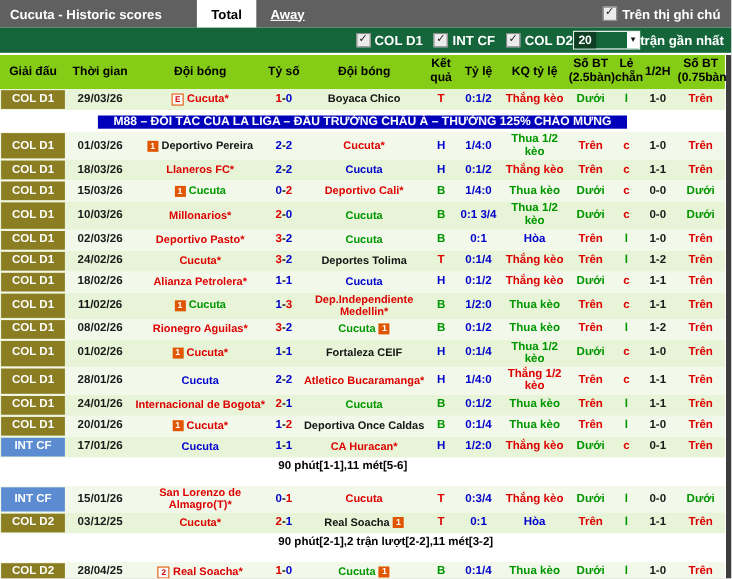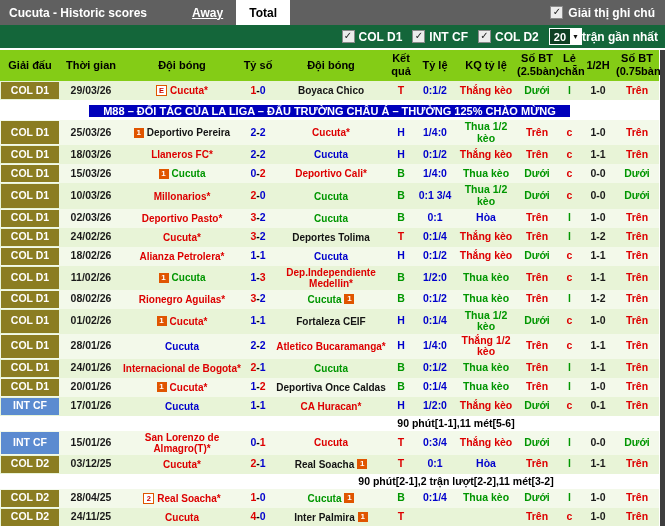--- a/index.html
+++ b/index.html
@@ -14,21 +14,21 @@
   .tab.active{background:#fff;color:#000;}
   .tab.link{text-decoration:underline;}
   .shownotes{margin-left:auto;display:flex;align-items:center;gap:5px;padding-right:10px;}
   
   .filterbar{height:23px;background:var(--bar-green,#14663a);display:flex;align-items:center;
              justify-content:flex-end;color:#fff;font-size:12px;padding-right:7px;}
   .filterbar .cbgroup{display:flex;align-items:center;gap:4px;margin-left:10px;}
   .cb{width:11px;height:11px;background:#ececec;border:1px solid #8a8a8a;color:#222;
       font-size:10px;line-height:10px;text-align:center;display:inline-block;}
   .selectbox{display:inline-flex;align-items:stretch;border:1px solid #fff;height:15px;
-             margin-left:10px;cursor:pointer;}
+             cursor:pointer;gap:28px;}
   .selectbox .val{background:#0e3f23;color:#fff;font-size:11px;display:flex;align-items:center;padding:0 4px;}
   .selectbox .arrow{background:#fff;color:#111;font-size:7px;display:flex;align-items:center;padding:0 2px;}
   .filterbar .suffix{margin-left:0;}
   
   .table{position:absolute;top:50px;left:0;width:659px;}
   .grid{display:grid;grid-template-columns:60px 62px 120px 32px 114px 26px 42px 60px 42px 23px 34px 44px;
         align-items:center;text-align:center;}
   .thead{font-size:11px;color:#000;padding:2px 0 3px;line-height:1.2;background:#84cc16;}
   .thead .hc{padding:0 1px;}
   .row{min-height:19px;font-size:10.5px;line-height:1.1;}
@@ -47,37 +47,37 @@
   .nicon.outline{background:#fff;border:1px solid var(--icon-orange,#e05500);color:#cc0000;
                  width:9px;height:9px;line-height:9px;font-size:7.5px;}
   .c-red{color:var(--red,#dd0000);}
   .c-blue{color:var(--blue,#0000cc);}
   .c-green{color:var(--green,#009600);}
   .c-black{color:var(--black,#141414);}
   .date{color:#1a1a1a;}
   .half{color:#1a1a1a;}
   .bannerrow{background:#fff;text-align:center;padding:1px 0;min-height:13px;}
   .bannerrow span{background:var(--banner-blue,#0000bb);color:#fff;font-size:11px;padding:0 14px;cursor:pointer;}
-  .noterow{background:#fff;font-size:10.5px;color:#000;padding:1px 0 1px 253px;text-align:center;min-height:13px;}
+  .noterow{background:#fff;font-size:10.5px;color:#000;padding:1px 0 12px 253px;text-align:left;min-height:13px;}
   .rightstrip{position:absolute;top:50px;right:0;width:5px;height:476px;background:#3d3d3d;}
 </style>
 </head>
 <body>
 
 <div class="app">
 
   <div class="topbar">
     <span class="title">Cucuta - Historic scores</span>
     <div class="tabs">
+      <span class="tab active">Total</span>
       <span class="tab link">Away</span>
-      <span class="tab active">Total</span>
     </div>
     <span class="shownotes">
       <span class="cb">✓</span>
-      <span>Giải thị ghi chú</span>
+      <span>Trên thị ghi chú</span>
     </span>
   </div>
 
   <div class="filterbar">
     <span class="cbgroup">
       <span class="cb">✓</span>
       <span>COL D1</span>
     </span>
     <span class="cbgroup">
       <span class="cb">✓</span>
@@ -129,21 +129,21 @@
           <div class="cell c-green">Dưới</div>
           <div class="cell c-green">l</div>
           <div class="cell half">1-0</div>
           <div class="cell c-red">Trên</div>
         </div>
         <div class="bannerrow"><span>M88 – ĐỐI TÁC CỦA LA LIGA – ĐẤU TRƯỜNG CHÂU Á – THƯỞNG 125% CHÀO MỪNG</span></div>
         <div class="grid row sb">
           <div class="cell badgecell">
             <span class="badge d1">COL D1</span>
           </div>
-          <div class="cell date">25/03/26</div>
+          <div class="cell date">01/03/26</div>
           <div class="cell team">
             <span class="nicon solid">1</span>
             <span class="name c-black">Deportivo Pereira</span>
           </div>
           <div class="cell"><span class="c-blue">2</span>-<span class="c-blue">2</span></div>
           <div class="cell team">
             <span class="name c-red">Cucuta*</span>
           </div>
           <div class="cell c-blue">H</div>
           <div class="cell c-blue">1/4:0</div>

